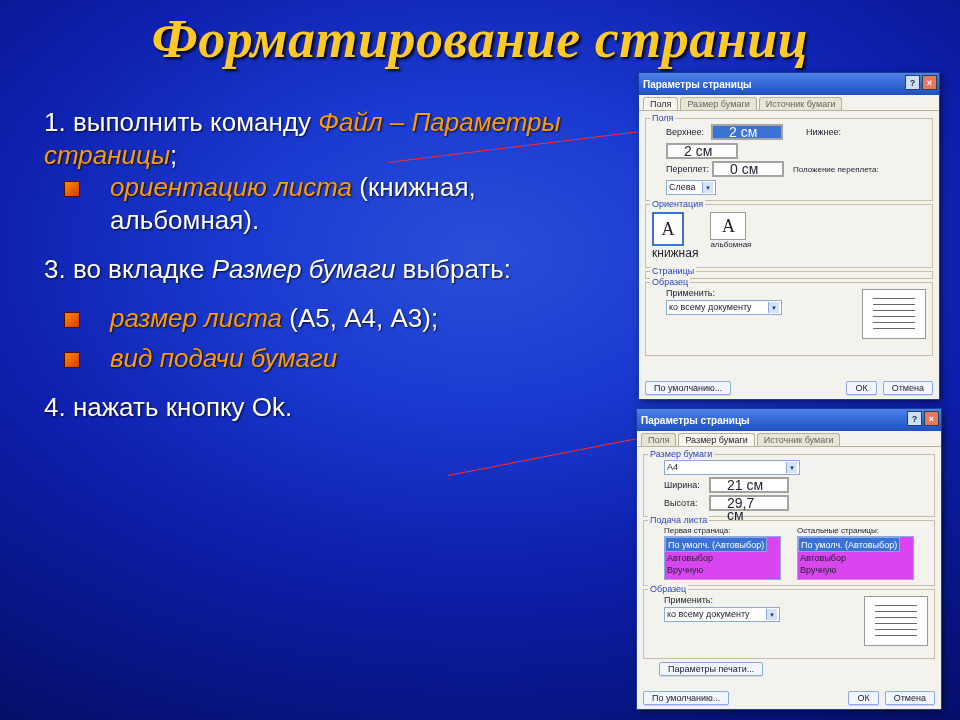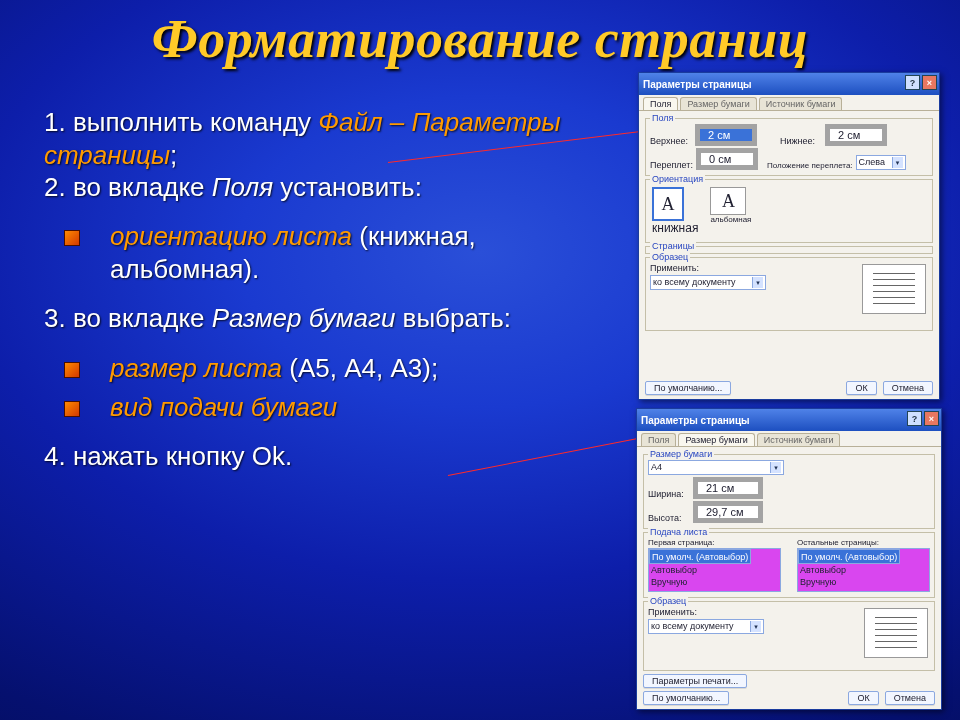--- a/index.html
+++ b/index.html
@@ -35,23 +35,23 @@
   .dlg .tb .wbtn span{width:13px;height:13px;background:#cfe0ff;border:1px solid #245;display:flex;
     align-items:center;justify-content:center;font-size:9px;color:#234;font-weight:bold}
   .dlg .tb .wbtn span.cl{background:#e87760;color:#fff}
   .dlg .tabs{display:flex;border-bottom:1px solid #b8b098;background:#f4f2ec;padding:2px 4px 0}
   .dlg .tabs .tab{border:1px solid #b8b098;border-bottom:none;padding:1px 6px;margin-right:2px;
     background:#f9f7ef;font-size:9px;border-radius:3px 3px 0 0}
   .dlg .tabs .tab.off{background:#e8e4d6;color:#666}
   .dlg .pane{padding:4px 6px}
   .dlg .grp{border:1px solid #c4bfa8;margin:3px 0;padding:3px 4px;position:relative}
   .dlg .grp .gt{position:absolute;top:-6px;left:4px;background:#f4f2ec;padding:0 2px;font-size:9px;color:#2846c0}
-  .row{display:flex;align-items:flex-end;gap:3px;margin:2px 0;font-size:9px;flex-wrap:wrap}
+  .row{display:flex;align-items:center;gap:3px;margin:2px 16px;font-size:9px;flex-wrap:wrap}
   .row label{min-width:42px}
-  .inp{border:5px solid #a3a3a3;background:#fff;padding:0 8px;height:12px;line-height:12px;font-size:11px;
+  .inp{border:2px solid #a3a3a3;background:#fff;padding:0 16px;height:12px;line-height:12px;font-size:14px;
     display:inline-block}
   .sel{border:1px solid #8ba8e0;background:#fff;padding:0 2px;height:13px;line-height:13px;font-size:9px;
     display:inline-flex;align-items:center;justify-content:space-between}
   .sel .dd{width:10px;height:11px;background:#d4e2ff;border-left:1px solid #8ba8e0;
     display:flex;align-items:center;justify-content:center;font-size:7px;color:#235}
   .orient{display:flex;gap:12px;margin:4px 2px}
   .orient .obox{border:1px solid #999;background:#fff;width:28px;height:30px;display:flex;
     align-items:center;justify-content:center;font-size:18px;font-family:"Times New Roman"}
   .orient .obox.land{width:34px;height:26px}
   .preview{border:1px solid #999;background:#fff;width:62px;height:48px;position:relative}
@@ -69,23 +69,20 @@
 
 <div class="slide">
   <div class="title">Форматирование страниц</div>
 
   <div class="body">
     <p class="n1">
       <span>1. выполнить команду </span><span class="ital orange"><span>Файл – Параметры страницы</span></span><span>;</span>
     </p>
     <p class="indent" style="margin-top:-18px"></p>
 
-    <p class="n2">
-      <span>2. во вкладке </span><span class="ital">Поля</span><span> установить:</span>
-    </p>
     <div class="b-item">
       <span class="sq"></span>
       <span class="ital orange">ориентацию листа</span><span> (книжная, альбомная).</span>
     </div>
 
     <p class="n3">
       <span>3. во вкладке </span><span class="ital">Размер бумаги</span><span> выбрать:</span>
     </p>
     <div class="b-item">
       <span class="sq"></span>

